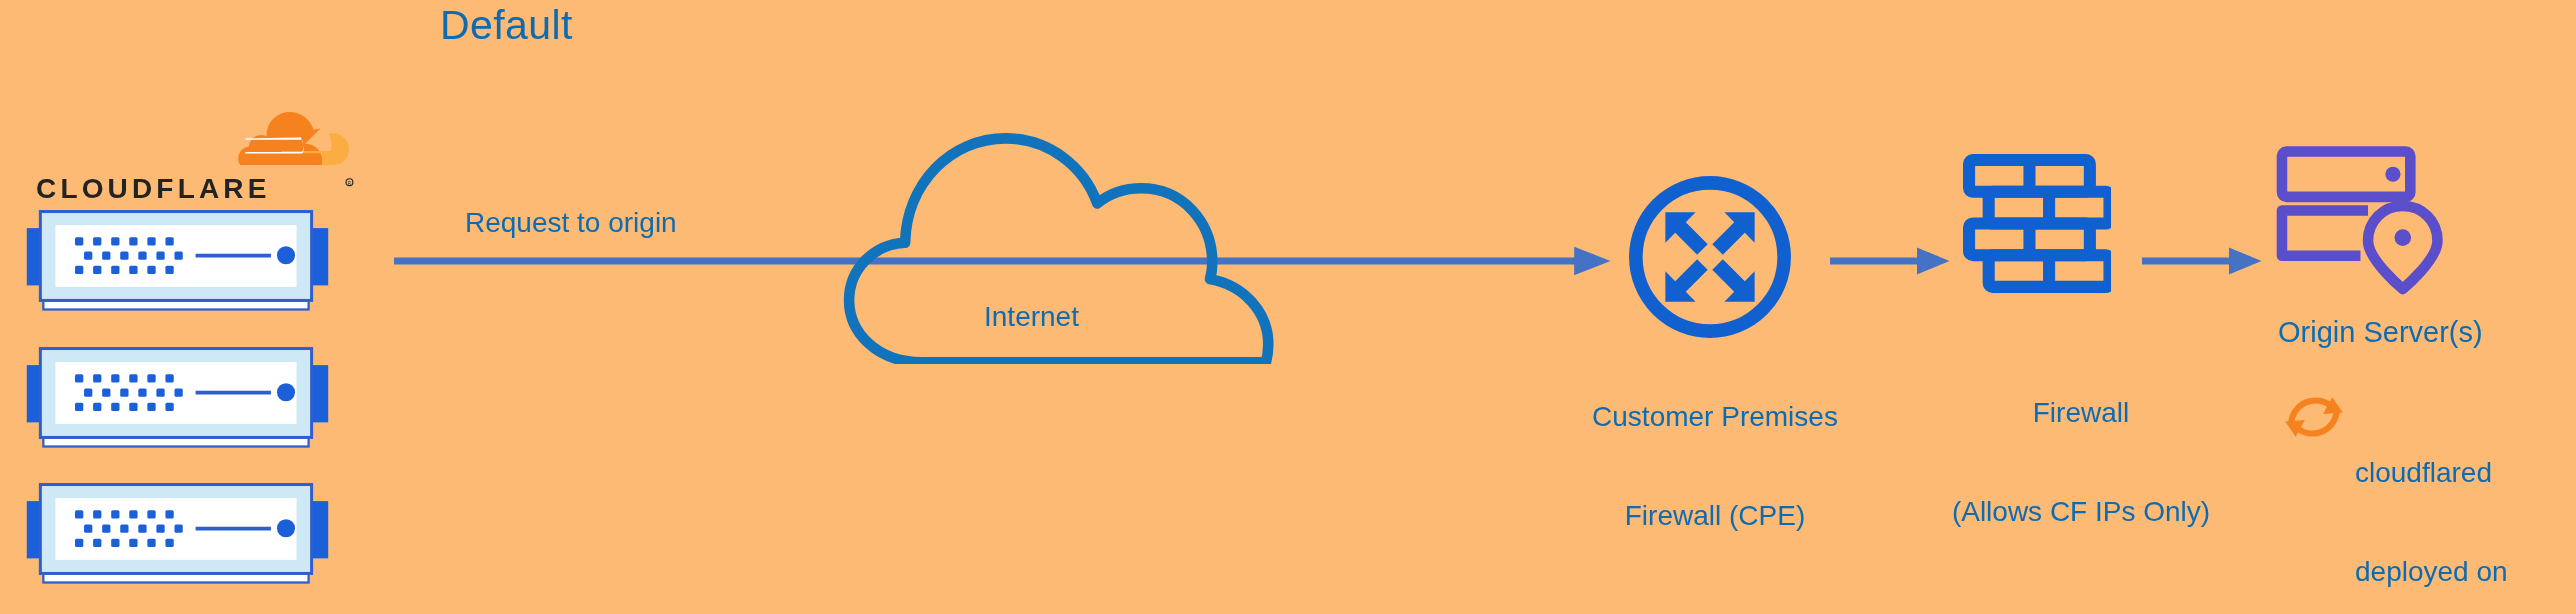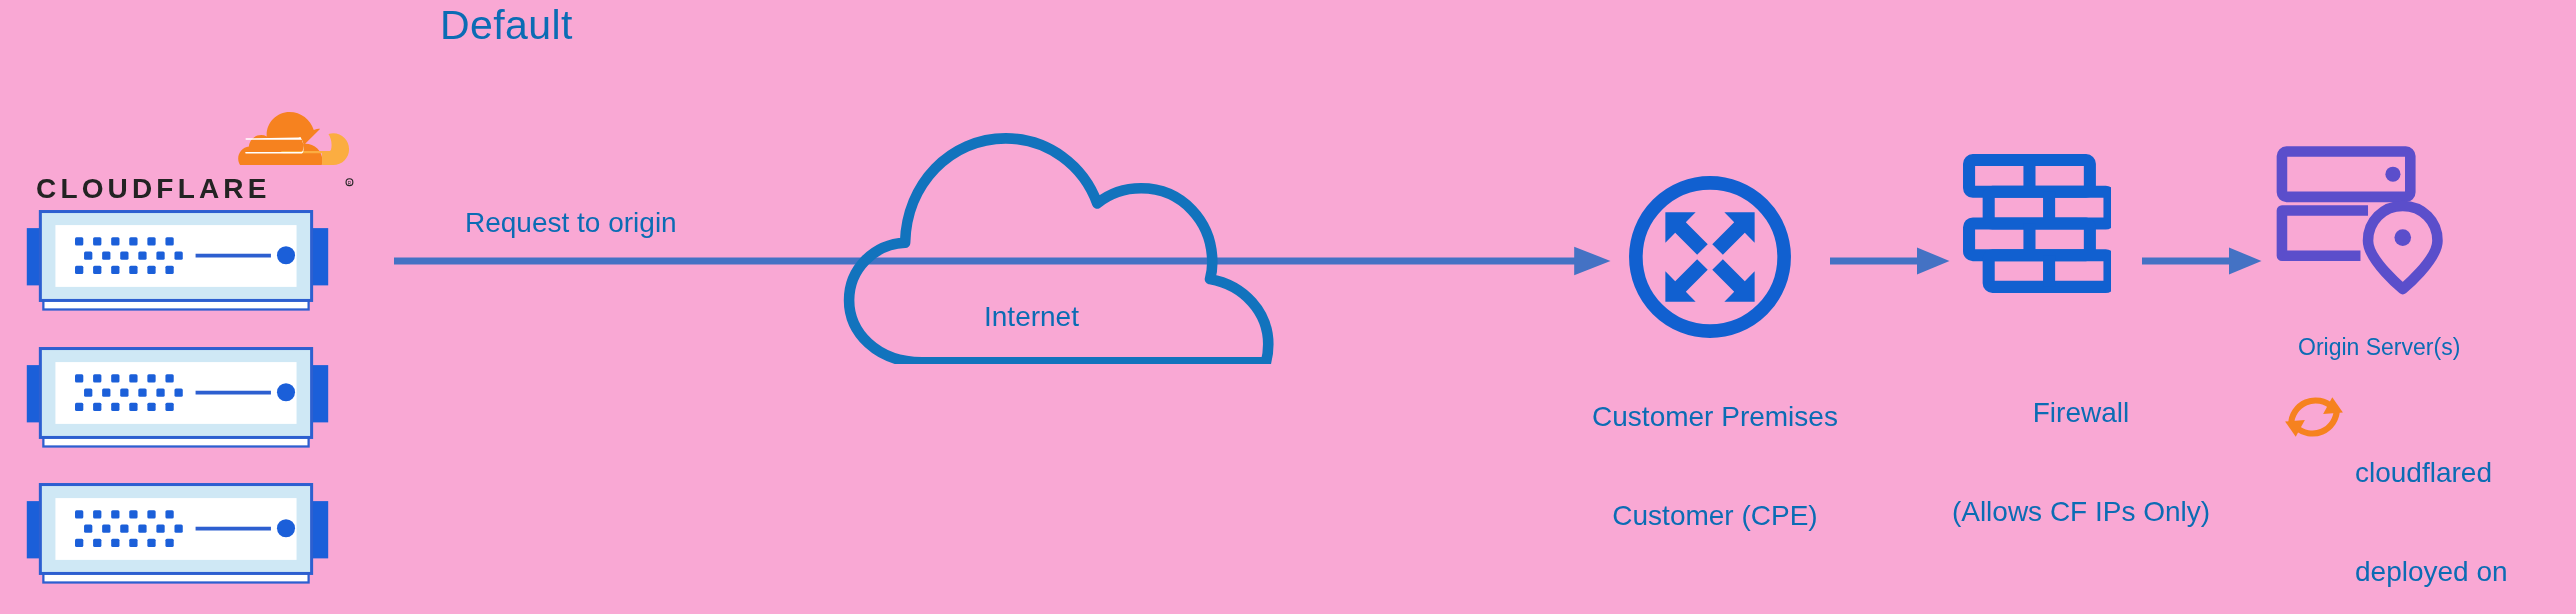--- a/index.html
+++ b/index.html
@@ -7,21 +7,21 @@
     padding: 0;
     background: #ffffff;
   }
   body {
     font-family: "Liberation Sans", sans-serif;
   }
   #canvas {
     position: relative;
     width: 2576px;
     height: 614px;
-    background: #f9a8d4;
+    background: #fdba74;
     overflow: hidden;
   }
   .abs { position: absolute; }
 
   
   #diagram-title {
     left: 440px;
     top: 1.5px;
     font-size: 41px;
     color: #0b6cb4;
@@ -50,21 +50,21 @@
     line-height: 33px;
     white-space: pre;
   }
   .lbl-center { text-align: center; }
 
   #label-request-to-origin { left: 465px; top: 206px; font-size: 28px; }
   #label-cf-ip { left: 390px; top: 276px; font-size: 28px; }
   #label-internet { left: 984px; top: 301px; font-size: 28px; }
   #label-cpe { left: 1556px; top: 334px; font-size: 28px; text-align: center; width: 318px;}
   #label-firewall { left: 1907px; top: 330px; font-size: 28px; text-align: center; width: 348px;}
-  #label-origin { left: 2278px; top: 331px; font-size: 23px; margin-left: 20px; }
+  #label-origin { left: 2278px; top: 316px; font-size: 29px; }
   #label-cloudflared { left: 2355px; top: 390px; font-size: 28px; }
 
   
   #internet-cloud { left: 840px; top: 114px; width: 454px; height: 250px; }
 
   
   #cpe-router { left: 1623px; top: 170px; width: 174px; height: 174px; }
 
   
   #firewall-icon { left: 1960px; top: 151px; width: 151px; height: 151px; }
@@ -223,21 +223,21 @@
         <path d="M174 56 L174 96 L161 83 L132 112 L118 98 L147 69 L134 56 Z"></path>
 
         <path d="M56 174 L56 134 L69 147 L98 118 L112 132 L83 161 L96 174 Z"></path>
 
         <path d="M174 174 L134 174 L147 161 L118 132 L132 118 L161 147 L174 134 Z"></path>
       </g>
     </svg>
   </div>
   <div class="abs lbl lbl-center" id="label-cpe">
     <div>Customer Premises</div>
-    <div>Customer (CPE)</div>
+    <div>Firewall (CPE)</div>
   </div>
 
   <div class="abs flow-arrow" style="left:1830px; top:242px;">
     <svg viewBox="0 0 160 50" width="121" height="38" aria-hidden="true">
       <line x1="0" y1="25" x2="120" y2="25" stroke="#4472c4" stroke-width="9"></line>
       <polygon points="115,7 158,25 115,43" fill="#4472c4"></polygon>
     </svg>
   </div>
 
   <div class="abs" id="firewall-icon">

